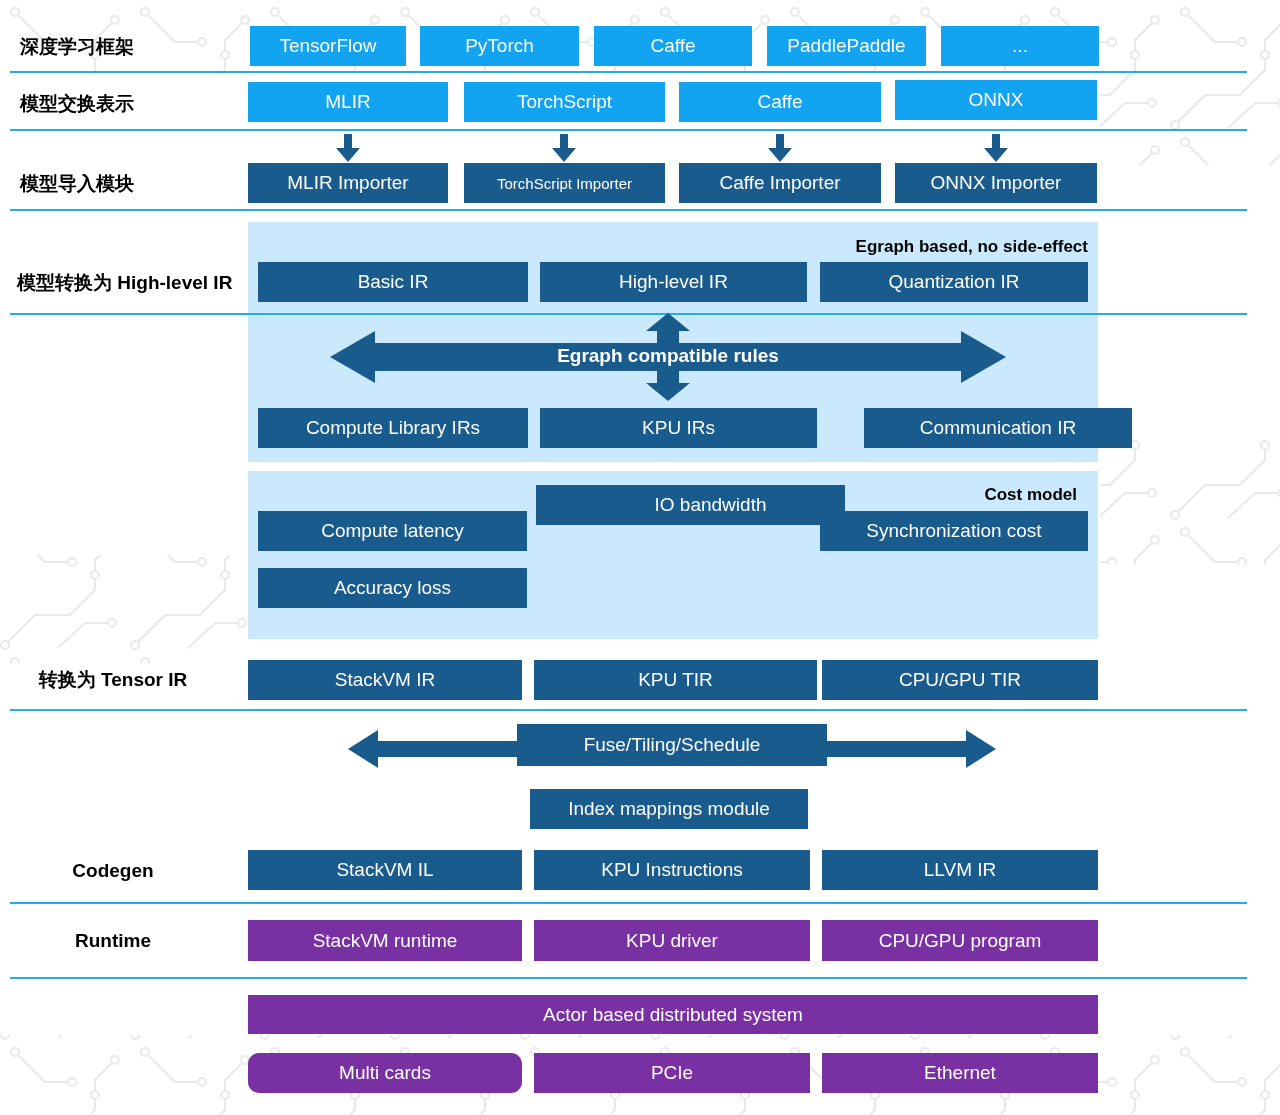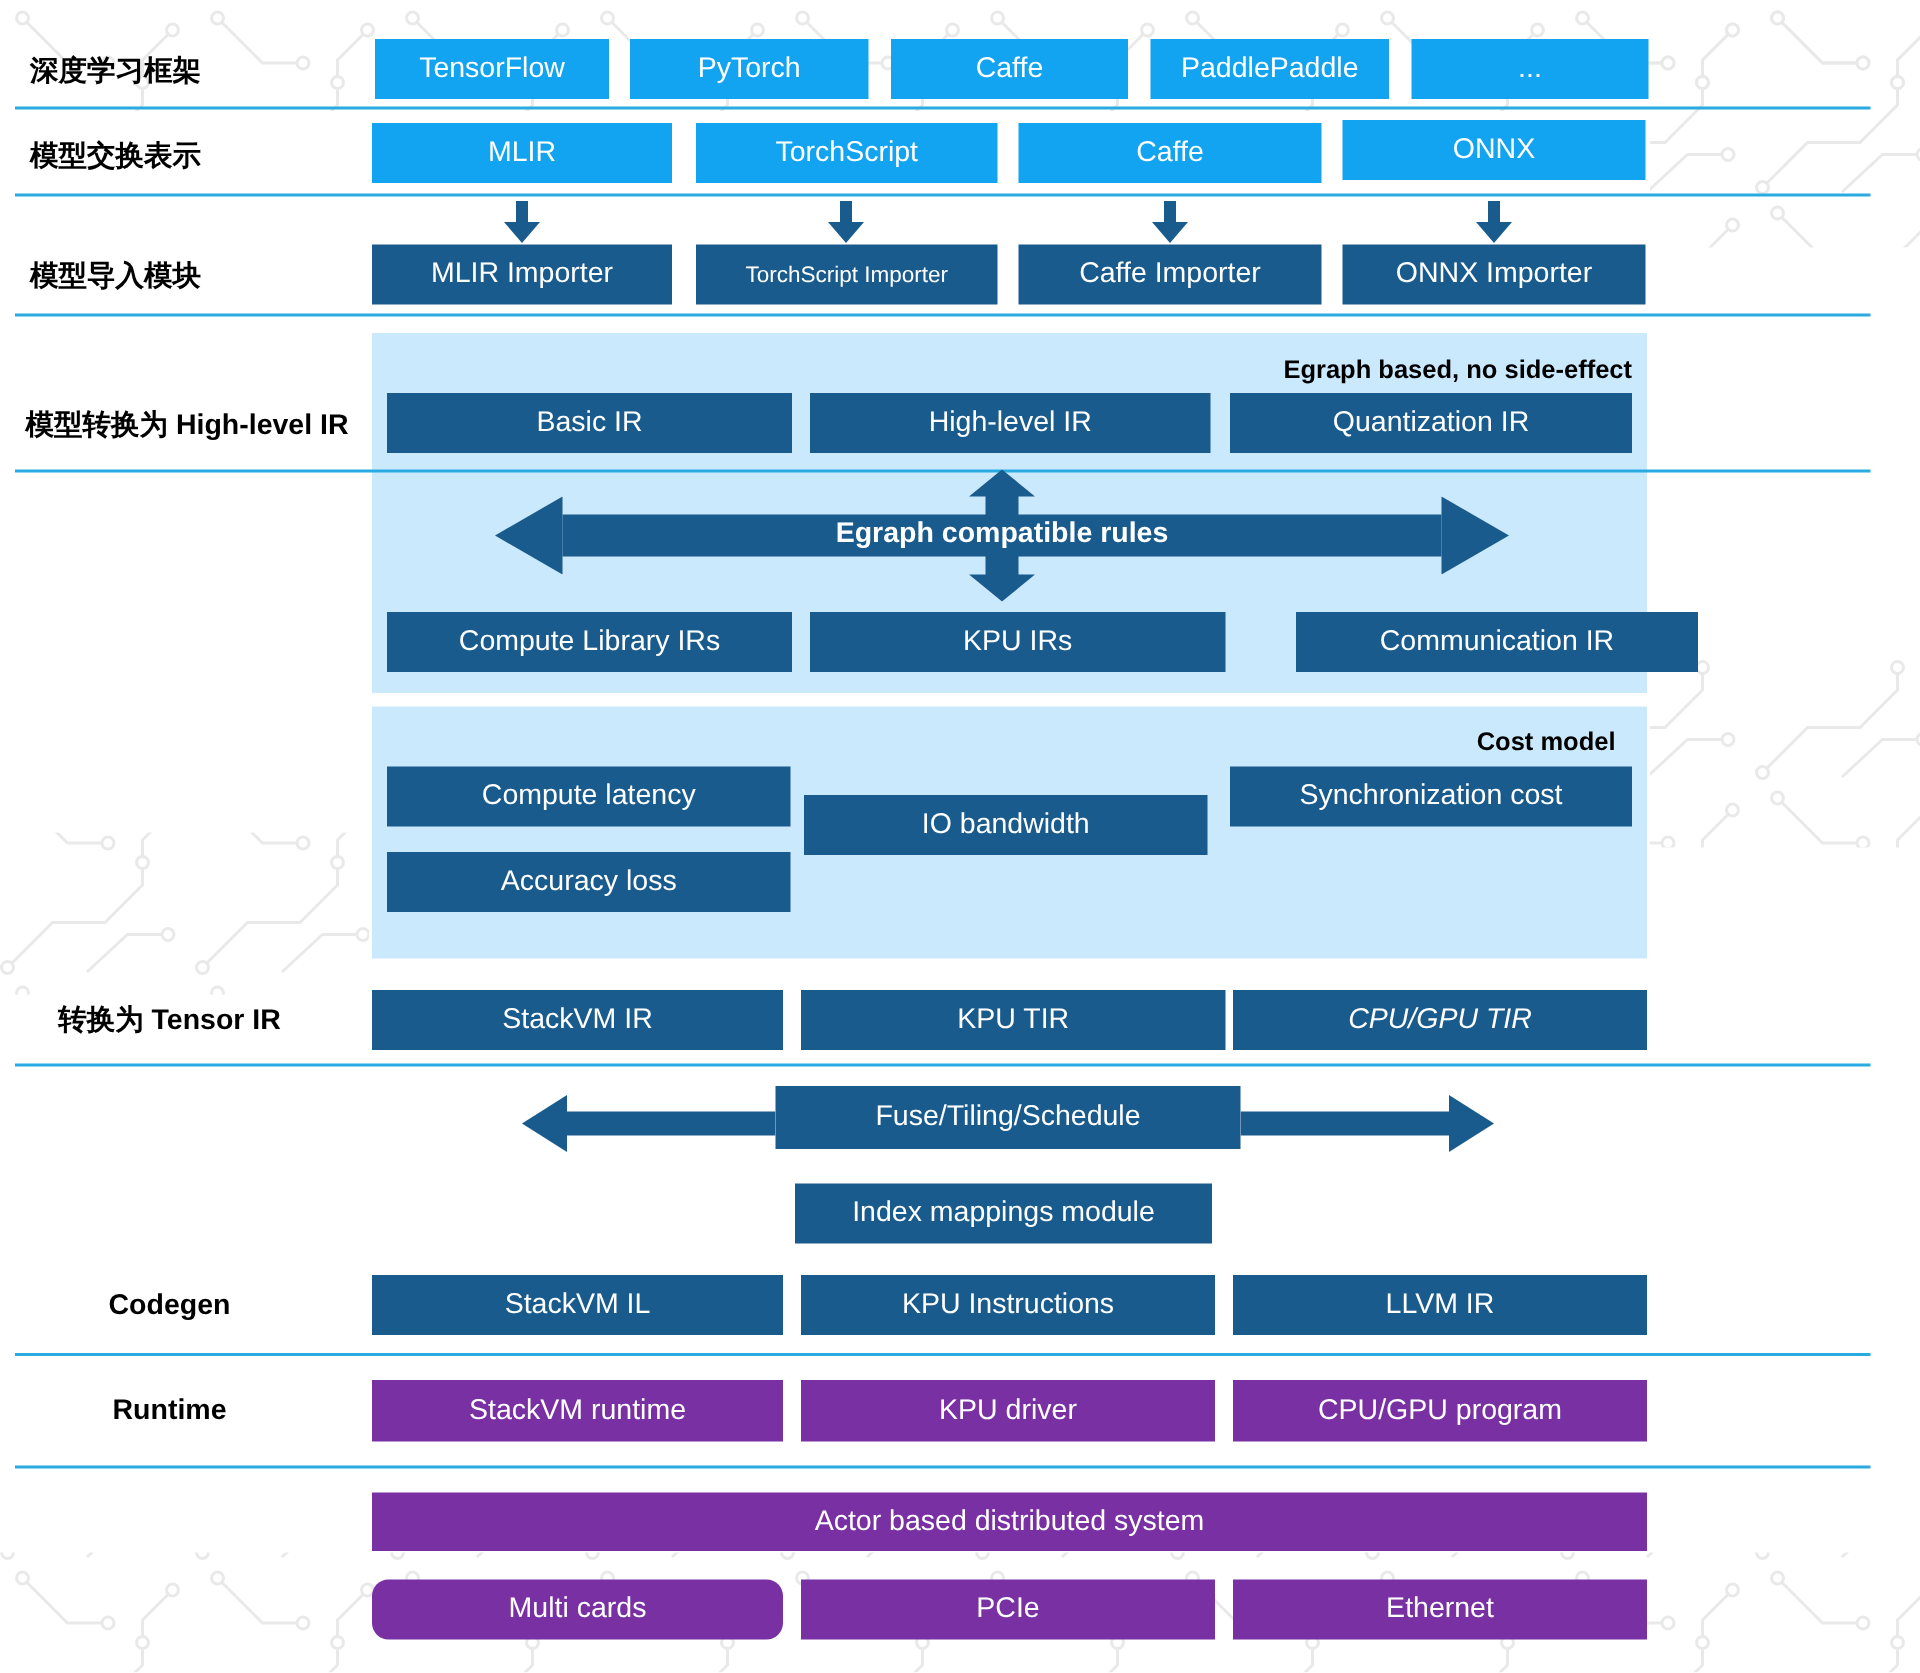--- a/index.html
+++ b/index.html
@@ -133,27 +133,27 @@
     <polygon points="24,88 2,70 46,70" fill="#1A5B8D"></polygon>
   </svg>
   <div class="arrowtext" style="left:668px;top:345px;">Egraph compatible rules</div>
 
   <div class="box dark" style="left:258px;top:408px;width:270px;height:40px;">Compute Library IRs</div>
   <div class="box dark" style="left:540px;top:408px;width:277px;height:40px;">KPU IRs</div>
   <div class="box dark" style="left:864px;top:408px;width:268px;height:40px;">Communication IR</div>
 
   <div class="note" style="left:1077px;top:485px;">Cost model</div>
   <div class="box dark" style="left:258px;top:511px;width:269px;height:40px;">Compute latency</div>
-  <div class="box dark" style="left:536px;top:530px;width:269px;height:40px;">IO bandwidth</div>
+  <div class="box dark" style="left:536px;top:485px;width:269px;height:40px;padding-left:40px;">IO bandwidth</div>
   <div class="box dark" style="left:820px;top:511px;width:268px;height:40px;">Synchronization cost</div>
   <div class="box dark" style="left:258px;top:568px;width:269px;height:40px;">Accuracy loss</div>
 
   <div class="box dark" style="left:248px;top:660px;width:274px;height:40px;">StackVM IR</div>
   <div class="box dark" style="left:534px;top:660px;width:283px;height:40px;">KPU TIR</div>
-  <div class="box dark" style="left:822px;top:660px;width:276px;height:40px;font-style:italic;">CPU/GPU TIR</div>
+  <div class="box dark" style="left:822px;top:660px;width:276px;height:40px;">CPU/GPU TIR</div>
 
   <svg class="arrow" style="left:348px;top:730px;" width="169" height="38">
     <rect x="30" y="11" width="139" height="16" fill="#1A5B8D"></rect>
     <polygon points="30,0 30,38 0,19" fill="#1A5B8D"></polygon>
   </svg>
   <svg class="arrow" style="left:827px;top:730px;" width="169" height="38">
     <rect x="0" y="11" width="139" height="16" fill="#1A5B8D"></rect>
     <polygon points="139,0 139,38 169,19" fill="#1A5B8D"></polygon>
   </svg>
   <div class="box dark" style="left:517px;top:724px;width:310px;height:42px;">Fuse/Tiling/Schedule</div>

